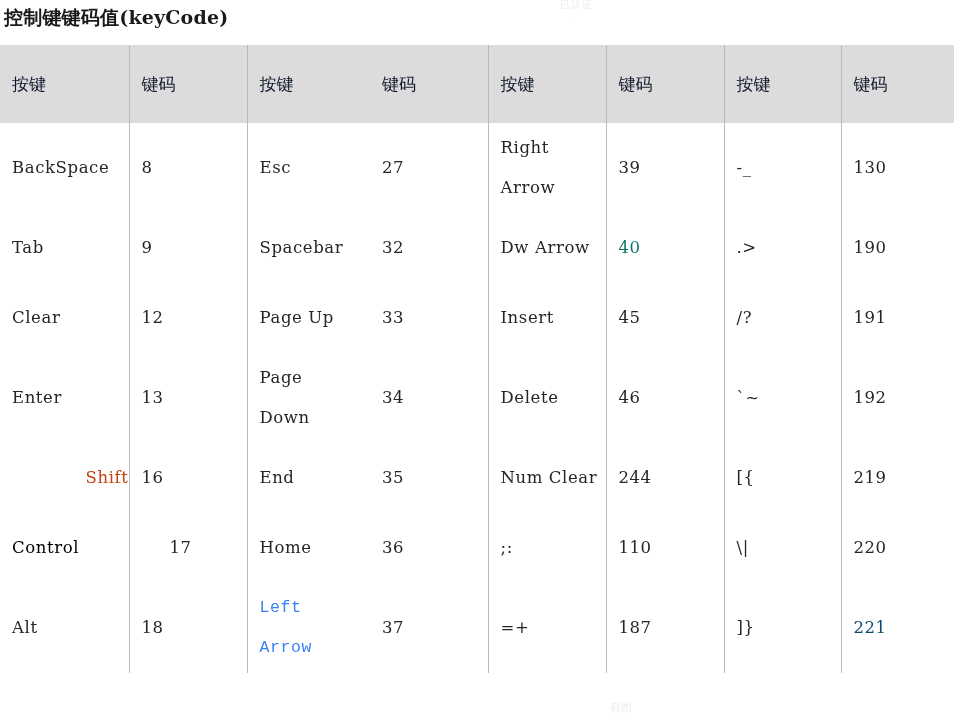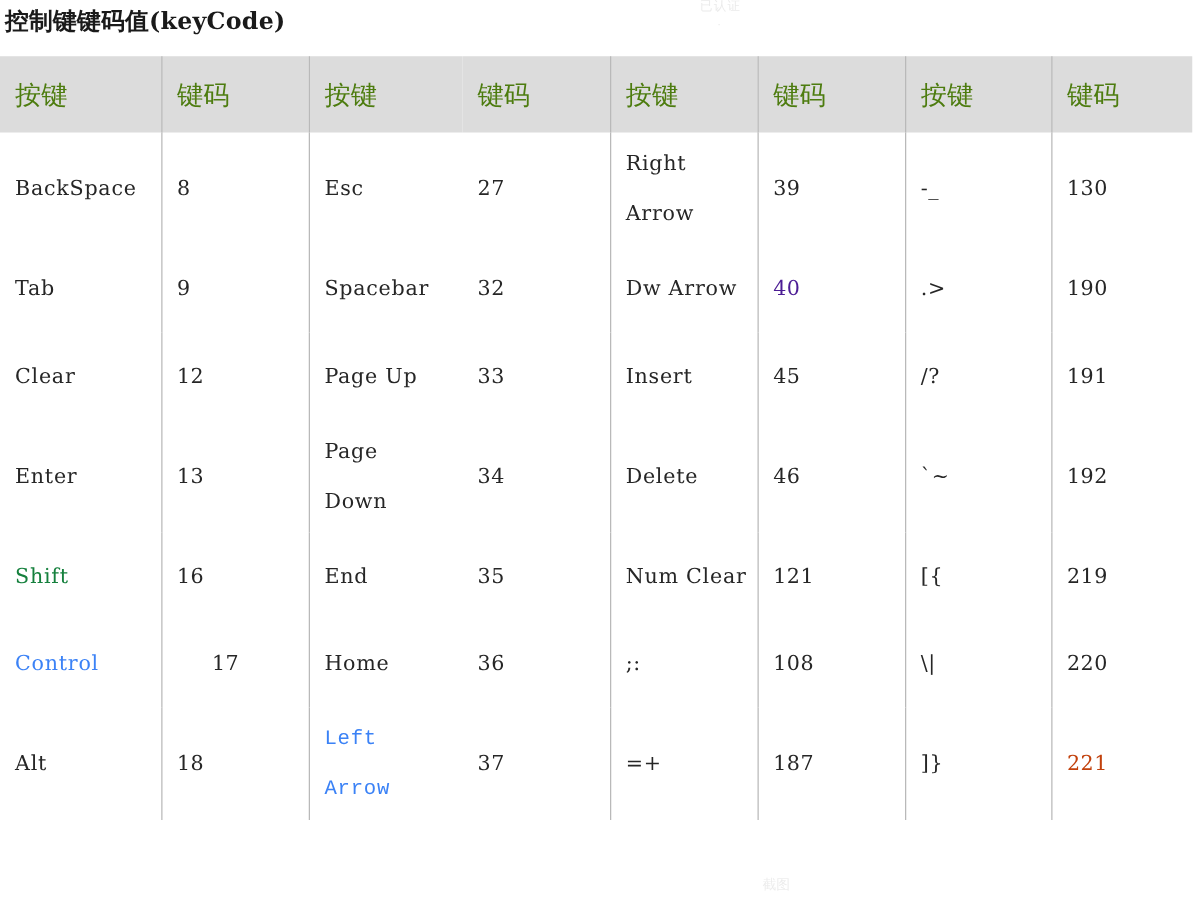--- a/index.html
+++ b/index.html
@@ -70,28 +70,28 @@
   .keycode-table col.c-code  { width: 118px; }
   .keycode-table col.c-key2  { width: 123px; }
   .keycode-table col.c-code2 { width: 118px; }
   .keycode-table col.c-key3  { width: 118px; }
   .keycode-table col.c-code3 { width: 118px; }
   .keycode-table col.c-key4  { width: 117px; }
   .keycode-table col.c-code4 { width: 113px; }
 
   .keycode-table thead th {
     background: #dcdcdc;
-    height: 61px;
+    height: 78px;
     font-weight: normal;
     text-align: left;
     vertical-align: middle;
     padding: 0 0 0 12px;
-    font-size: 21px;
+    font-size: 17px;
     font-family: "DejaVu Serif", "Liberation Serif", serif;
-    color: #4d7c0f;
+    color: #0f172a;
   }
 
   .keycode-table tbody td {
     vertical-align: middle;
     padding: 0 0 0 12px;
     color: #262626;
     font-family: "DejaVu Serif", "Liberation Serif", serif;
     letter-spacing: .6px;
   }
 
@@ -210,21 +210,21 @@
         <td style="color: rgb(38, 38, 38);">
           <span class="cell-wrap code-cell">
             <span class="ln">32</span>
           </span>
         </td>
         <td class="vrule" style="border-left-color: rgb(185, 185, 185); color: rgb(38, 38, 38);">
           <span class="cell-wrap">
             <span class="ln">Dw Arrow</span>
           </span>
         </td>
-        <td class="vrule" style="border-left-color: rgb(185, 185, 185); color: #4c1d95;">
+        <td class="vrule" style="border-left-color: rgb(185, 185, 185); color: #0f766e;">
           <span class="cell-wrap code-cell">
             <span class="ln">40</span>
           </span>
         </td>
         <td class="vrule" style="border-left-color: rgb(185, 185, 185); color: rgb(38, 38, 38);">
           <span class="cell-wrap">
             <span class="ln">.&gt;</span>
           </span>
         </td>
         <td class="vrule" style="border-left-color: rgb(185, 185, 185); color: rgb(38, 38, 38);">
@@ -312,21 +312,21 @@
             <span class="ln">`~</span>
           </span>
         </td>
         <td class="vrule" style="border-left-color: rgb(185, 185, 185); color: rgb(38, 38, 38);">
           <span class="cell-wrap code-cell">
             <span class="ln">192</span>
           </span>
         </td>
       </tr>
       <tr class="r-normal">
-        <td style="color: #15803d;">
+        <td style="color: #c2410c; text-align: right;">
           <span class="cell-wrap">
             <span class="ln">Shift</span>
           </span>
         </td>
         <td class="vrule" style="border-left-color: rgb(185, 185, 185); color: rgb(38, 38, 38);">
           <span class="cell-wrap code-cell">
             <span class="ln">16</span>
           </span>
         </td>
         <td class="vrule" style="border-left-color: rgb(185, 185, 185); color: rgb(38, 38, 38);">
@@ -339,36 +339,36 @@
             <span class="ln">35</span>
           </span>
         </td>
         <td class="vrule" style="border-left-color: rgb(185, 185, 185); color: rgb(38, 38, 38);">
           <span class="cell-wrap">
             <span class="ln">Num Clear</span>
           </span>
         </td>
         <td class="vrule" style="border-left-color: rgb(185, 185, 185); color: rgb(38, 38, 38);">
           <span class="cell-wrap code-cell">
-            <span class="ln">121</span>
+            <span class="ln">244</span>
           </span>
         </td>
         <td class="vrule" style="border-left-color: rgb(185, 185, 185); color: rgb(38, 38, 38);">
           <span class="cell-wrap">
             <span class="ln">[{</span>
           </span>
         </td>
         <td class="vrule" style="border-left-color: rgb(185, 185, 185); color: rgb(38, 38, 38);">
           <span class="cell-wrap code-cell">
             <span class="ln">219</span>
           </span>
         </td>
       </tr>
       <tr class="r-normal">
-        <td style="color: #3b82f6;">
+        <td style="color: #000000;">
           <span class="cell-wrap">
             <span class="ln">Control</span>
           </span>
         </td>
         <td class="vrule" style="border-left-color: rgb(185, 185, 185); color: rgb(38, 38, 38); padding-left: 40px;">
           <span class="cell-wrap code-cell">
             <span class="ln">17</span>
           </span>
         </td>
         <td class="vrule" style="border-left-color: rgb(185, 185, 185); color: rgb(38, 38, 38);">
@@ -381,21 +381,21 @@
             <span class="ln">36</span>
           </span>
         </td>
         <td class="vrule" style="border-left-color: rgb(185, 185, 185); color: rgb(38, 38, 38);">
           <span class="cell-wrap">
             <span class="ln">;:</span>
           </span>
         </td>
         <td class="vrule" style="border-left-color: rgb(185, 185, 185); color: rgb(38, 38, 38);">
           <span class="cell-wrap code-cell">
-            <span class="ln">108</span>
+            <span class="ln">110</span>
           </span>
         </td>
         <td class="vrule" style="border-left-color: rgb(185, 185, 185); color: rgb(38, 38, 38);">
           <span class="cell-wrap">
             <span class="ln">\|</span>
           </span>
         </td>
         <td class="vrule" style="border-left-color: rgb(185, 185, 185); color: rgb(38, 38, 38);">
           <span class="cell-wrap code-cell">
             <span class="ln">220</span>
@@ -432,21 +432,21 @@
         <td class="vrule" style="border-left-color: rgb(185, 185, 185); color: rgb(38, 38, 38);">
           <span class="cell-wrap code-cell">
             <span class="ln">187</span>
           </span>
         </td>
         <td class="vrule" style="border-left-color: rgb(185, 185, 185); color: rgb(38, 38, 38);">
           <span class="cell-wrap">
             <span class="ln">]}</span>
           </span>
         </td>
-        <td class="vrule" style="border-left-color: rgb(185, 185, 185); color: #c2410c;">
+        <td class="vrule" style="border-left-color: rgb(185, 185, 185); color: #0c4a6e;">
           <span class="cell-wrap code-cell">
             <span class="ln">221</span>
           </span>
         </td>
       </tr>
     </tbody>
 </table>
 
 <div class="watermark watermark-bottom">截图</div>
 

